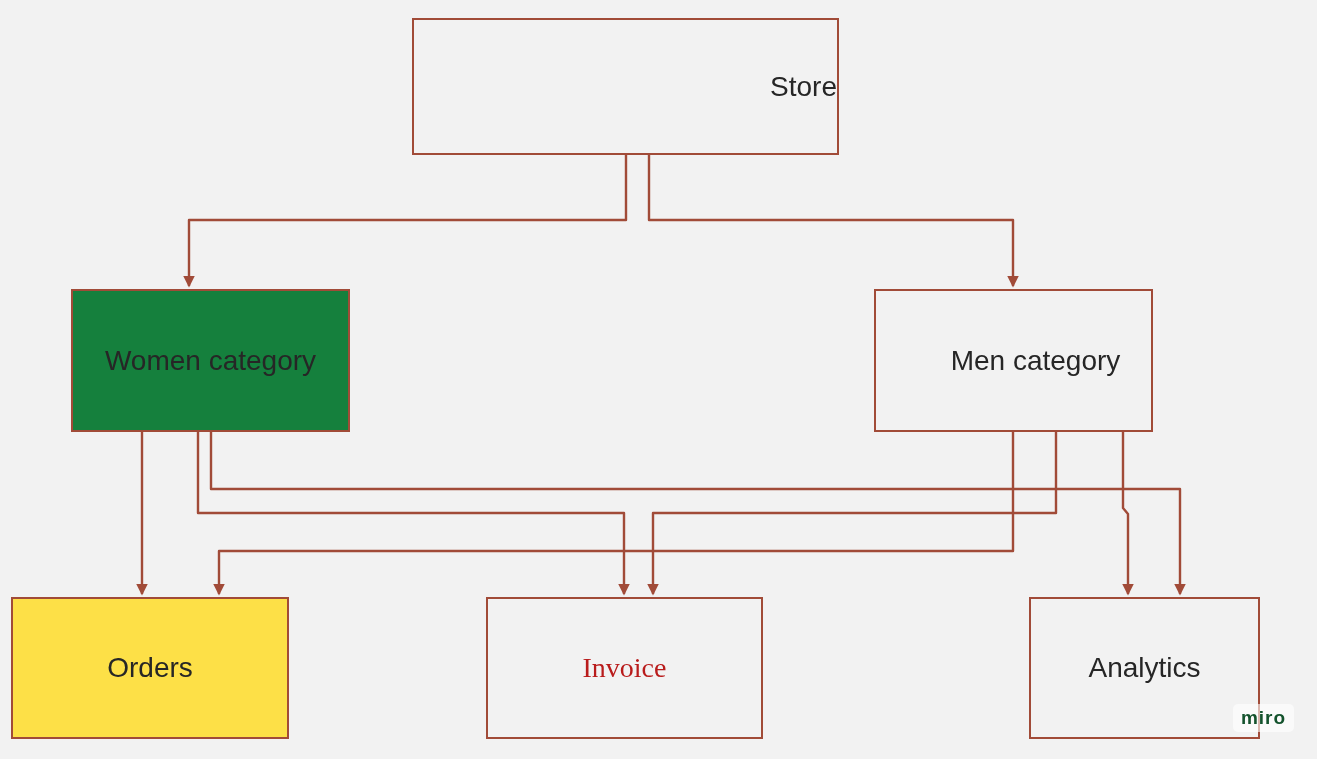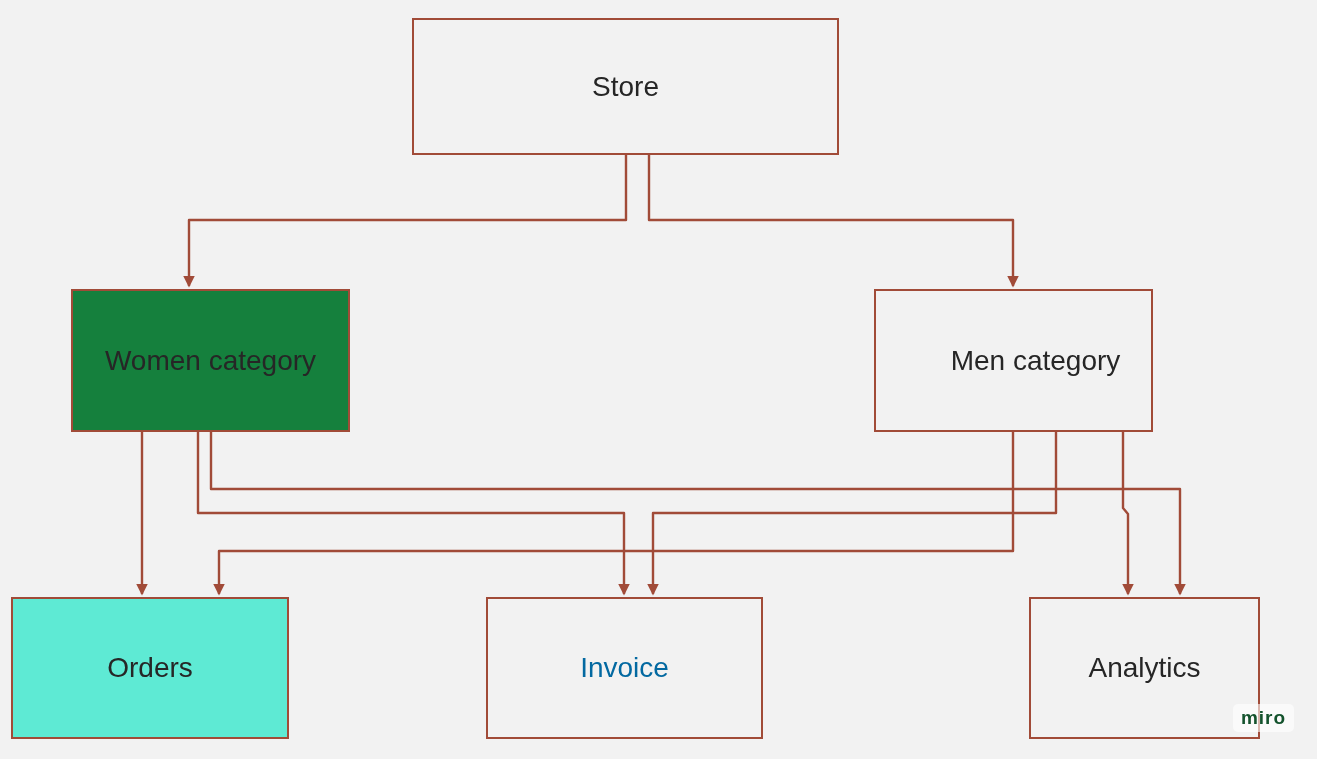--- a/index.html
+++ b/index.html
@@ -75,34 +75,34 @@
       <polyline points="142,431 142,594" fill="none" stroke="#A14B38" stroke-width="2.4" stroke-linejoin="round" stroke-linecap="butt" marker-end="url(#arrowhead)"></polyline>
       <polyline points="198,431 198,513 624,513 624,594" fill="none" stroke="#A14B38" stroke-width="2.4" stroke-linejoin="round" stroke-linecap="butt" marker-end="url(#arrowhead)"></polyline>
       <polyline points="211,431 211,489 1180,489 1180,594" fill="none" stroke="#A14B38" stroke-width="2.4" stroke-linejoin="round" stroke-linecap="butt" marker-end="url(#arrowhead)"></polyline>
       <polyline points="1013,431 1013,551 219,551 219,594" fill="none" stroke="#A14B38" stroke-width="2.4" stroke-linejoin="round" stroke-linecap="butt" marker-end="url(#arrowhead)"></polyline>
       <polyline points="1056,431 1056,513 653,513 653,594" fill="none" stroke="#A14B38" stroke-width="2.4" stroke-linejoin="round" stroke-linecap="butt" marker-end="url(#arrowhead)"></polyline>
       <polyline points="1123,431 1123,508 1128,514 1128,594" fill="none" stroke="#A14B38" stroke-width="2.4" stroke-linejoin="round" stroke-linecap="butt" marker-end="url(#arrowhead)"></polyline>
     </svg>
 
   <div>
 
-  <div class="node" style="left: 412px; top: 18px; width: 427px; height: 137px; border-color: rgb(161, 75, 56); background: rgb(242, 242, 242);">
+  <div class="node" style="left: 412px; top: 18px; width: 427px; height: 137px; border-color: rgb(161, 75, 56); background: rgb(242, 242, 242); justify-content: flex-end;">
         <span style="color: rgb(38, 38, 38);">Store</span>
       </div>
       <div class="node" style="left: 71px; top: 289px; width: 279px; height: 143px; border-color: rgb(161, 75, 56); background: #15803d;">
         <span style="color: rgb(38, 38, 38);">Women category</span>
       </div>
       <div class="node" style="left: 874px; top: 289px; width: 279px; height: 143px; border-color: rgb(161, 75, 56); background: rgb(242, 242, 242); padding-left: 44px;">
         <span style="color: rgb(38, 38, 38);">Men category</span>
       </div>
-      <div class="node" style="left: 11px; top: 597px; width: 278px; height: 142px; border-color: rgb(161, 75, 56); background: #5eead4;">
+      <div class="node" style="left: 11px; top: 597px; width: 278px; height: 142px; border-color: rgb(161, 75, 56); background: #fde047;">
         <span style="color: rgb(38, 38, 38);">Orders</span>
       </div>
       <div class="node" style="left: 486px; top: 597px; width: 277px; height: 142px; border-color: rgb(161, 75, 56); background: rgb(242, 242, 242);">
-        <span style="color: #0369a1;">Invoice</span>
+        <span style="color: #b91c1c; font-family: Liberation Serif, serif;">Invoice</span>
       </div>
       <div class="node" style="left: 1029px; top: 597px; width: 231px; height: 142px; border-color: rgb(161, 75, 56); background: rgb(242, 242, 242);">
         <span style="color: rgb(38, 38, 38);">Analytics</span>
       </div>
     </div>
 
   <div class="watermark" style="background: rgba(255, 255, 255, 0.6);">
     <span style="color: #14532d;">miro</span>
   </div>
 

